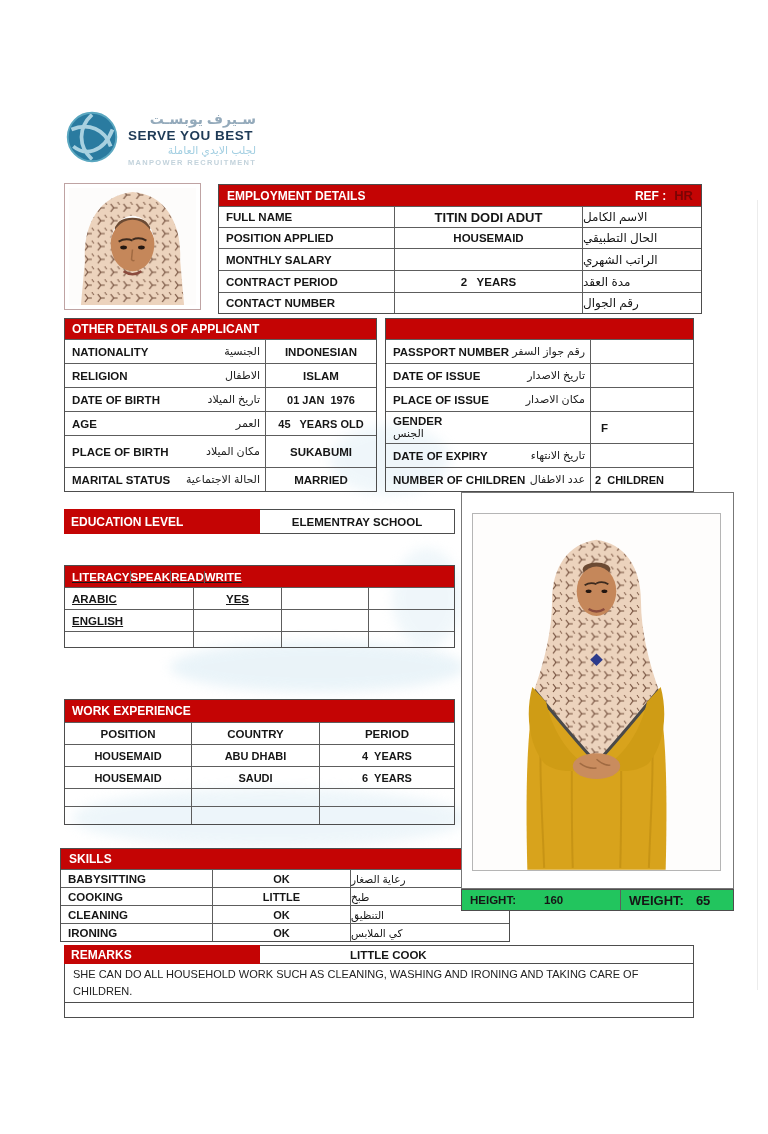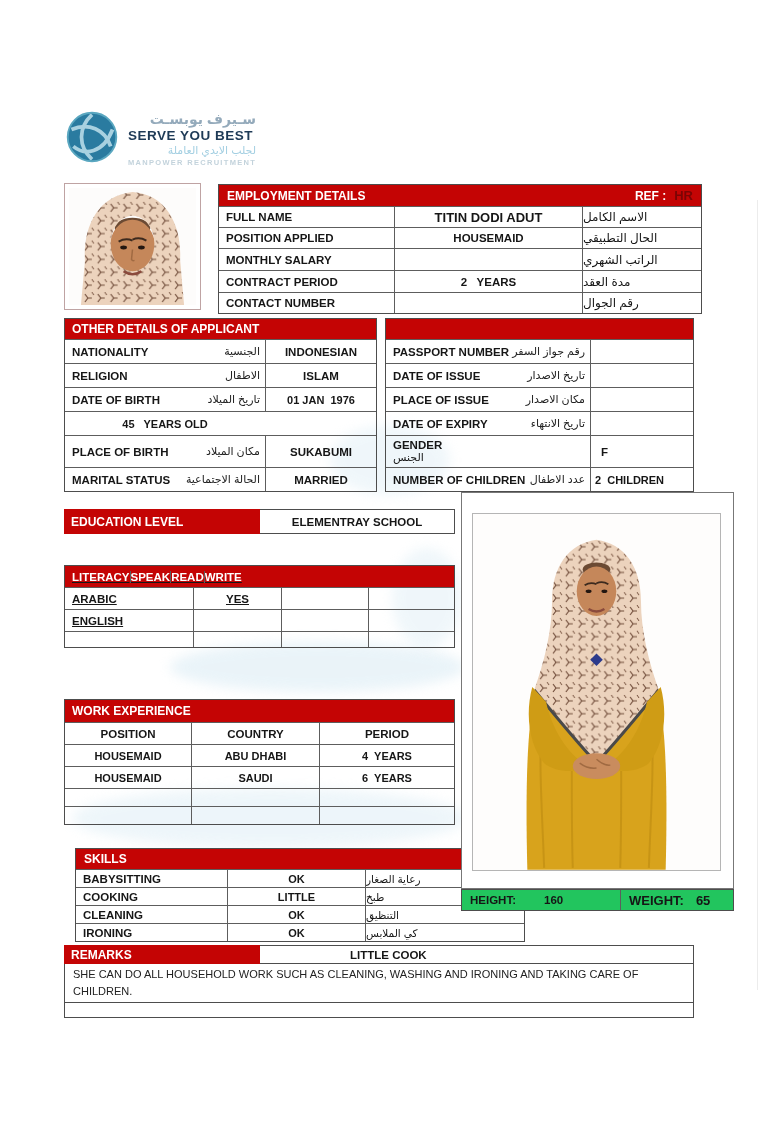--- a/index.html
+++ b/index.html
@@ -140,20 +140,24 @@
       <div class="val">ISLAM</div>
     </div>
     <div class="grid-row" style="grid-template-columns:200px 111px;height:24px;">
       <div class="lblpair">
           <span class="eng">DATE OF BIRTH</span>
           <span class="arin" dir="rtl">تاريخ الميلاد</span>
         </div>
       <div class="val" style="font-size:11px;">01 JAN  1976</div>
     </div>
     <div class="grid-row" style="grid-template-columns:200px 111px;height:24px;">
+      <div class="lblpair">
+          <span class="eng">AGE</span>
+          <span class="arin" dir="rtl">العمر</span>
+        </div>
       <div class="val" style="font-size:11px;">45   YEARS OLD</div>
     </div>
     <div class="grid-row" style="grid-template-columns:200px 111px;height:32px;">
       <div class="lblpair">
           <span class="eng">PLACE OF BIRTH</span>
           <span class="arin" dir="rtl">مكان الميلاد</span>
         </div>
       <div class="val">SUKABUMI</div>
     </div>
     <div class="grid-row" style="grid-template-columns:200px 111px;height:24px;">
@@ -178,36 +182,36 @@
       <div class="lblpair">
           <span class="eng">DATE OF ISSUE</span>
           <span class="arin" dir="rtl">تاريخ الاصدار</span>
         </div>
       <div class="val"></div>
     </div>
     <div class="grid-row" style="grid-template-columns:204px 103px;height:24px;">
       <div class="lblpair">
           <span class="eng">PLACE OF ISSUE</span>
           <span class="arin" dir="rtl">مكان الاصدار</span>
-        </div>
-      <div class="val"></div>
-    </div>
-    <div class="grid-row" style="grid-template-columns:204px 103px;height:24px;">
-      <div class="lblpair">
-          <span class="eng">DATE OF EXPIRY</span>
-          <span class="arin" dir="rtl">تاريخ الانتهاء</span>
         </div>
       <div class="val"></div>
     </div>
     <div class="grid-row" style="grid-template-columns:204px 103px;height:32px;">
       <div style="flex-direction:column;align-items:flex-start;justify-content:center;padding-left:7px;">
         <span style="font-weight:bold;font-size:11.5px;">GENDER</span>
         <span style="font-size:11px;" dir="rtl">الجنس</span>
       </div>
       <div style="font-weight:bold;font-size:11.5px;padding-left:10px;">F</div>
+    </div>
+    <div class="grid-row" style="grid-template-columns:204px 103px;height:24px;">
+      <div class="lblpair">
+          <span class="eng">DATE OF EXPIRY</span>
+          <span class="arin" dir="rtl">تاريخ الانتهاء</span>
+        </div>
+      <div class="val"></div>
     </div>
     <div class="grid-row" style="grid-template-columns:204px 103px;height:24px;">
       <div class="lblpair">
           <span class="eng">NUMBER OF CHILDREN</span>
           <span class="arin" dir="rtl">عدد الاطفال</span>
         </div>
       <div style="font-weight:bold;font-size:11px;padding-left:4px;white-space:pre;">2  CHILDREN</div>
     </div>
   </div>
 
@@ -269,21 +273,21 @@
       <div></div>
       <div></div>
     </div>
     <div class="grid-row" style="grid-template-columns:126px 128px 135px;height:18px;">
       <div></div>
       <div></div>
       <div></div>
     </div>
   </div>
 
-  <div class="tbl" style="left:75px;top:848px;width:450px;">
+  <div class="tbl" style="left:60px;top:848px;width:450px;">
     <div class="redbar" style="height:20px;padding:0 8px;font-size:12px;justify-content:space-between;">
       <span>SKILLS</span>
       <span dir="rtl">الحالة</span>
     </div>
     <div class="grid-row" style="grid-template-columns:151px 138px 100px;height:18px;">
       <div class="lbl">BABYSITTING</div>
       <div class="val" style="font-size:11px;">OK</div>
       <div class="ar" style="font-size:10.5px;padding-right:6px;" dir="rtl">رعاية الصغار</div>
     </div>
     <div class="grid-row" style="grid-template-columns:151px 138px 100px;height:18px;">

